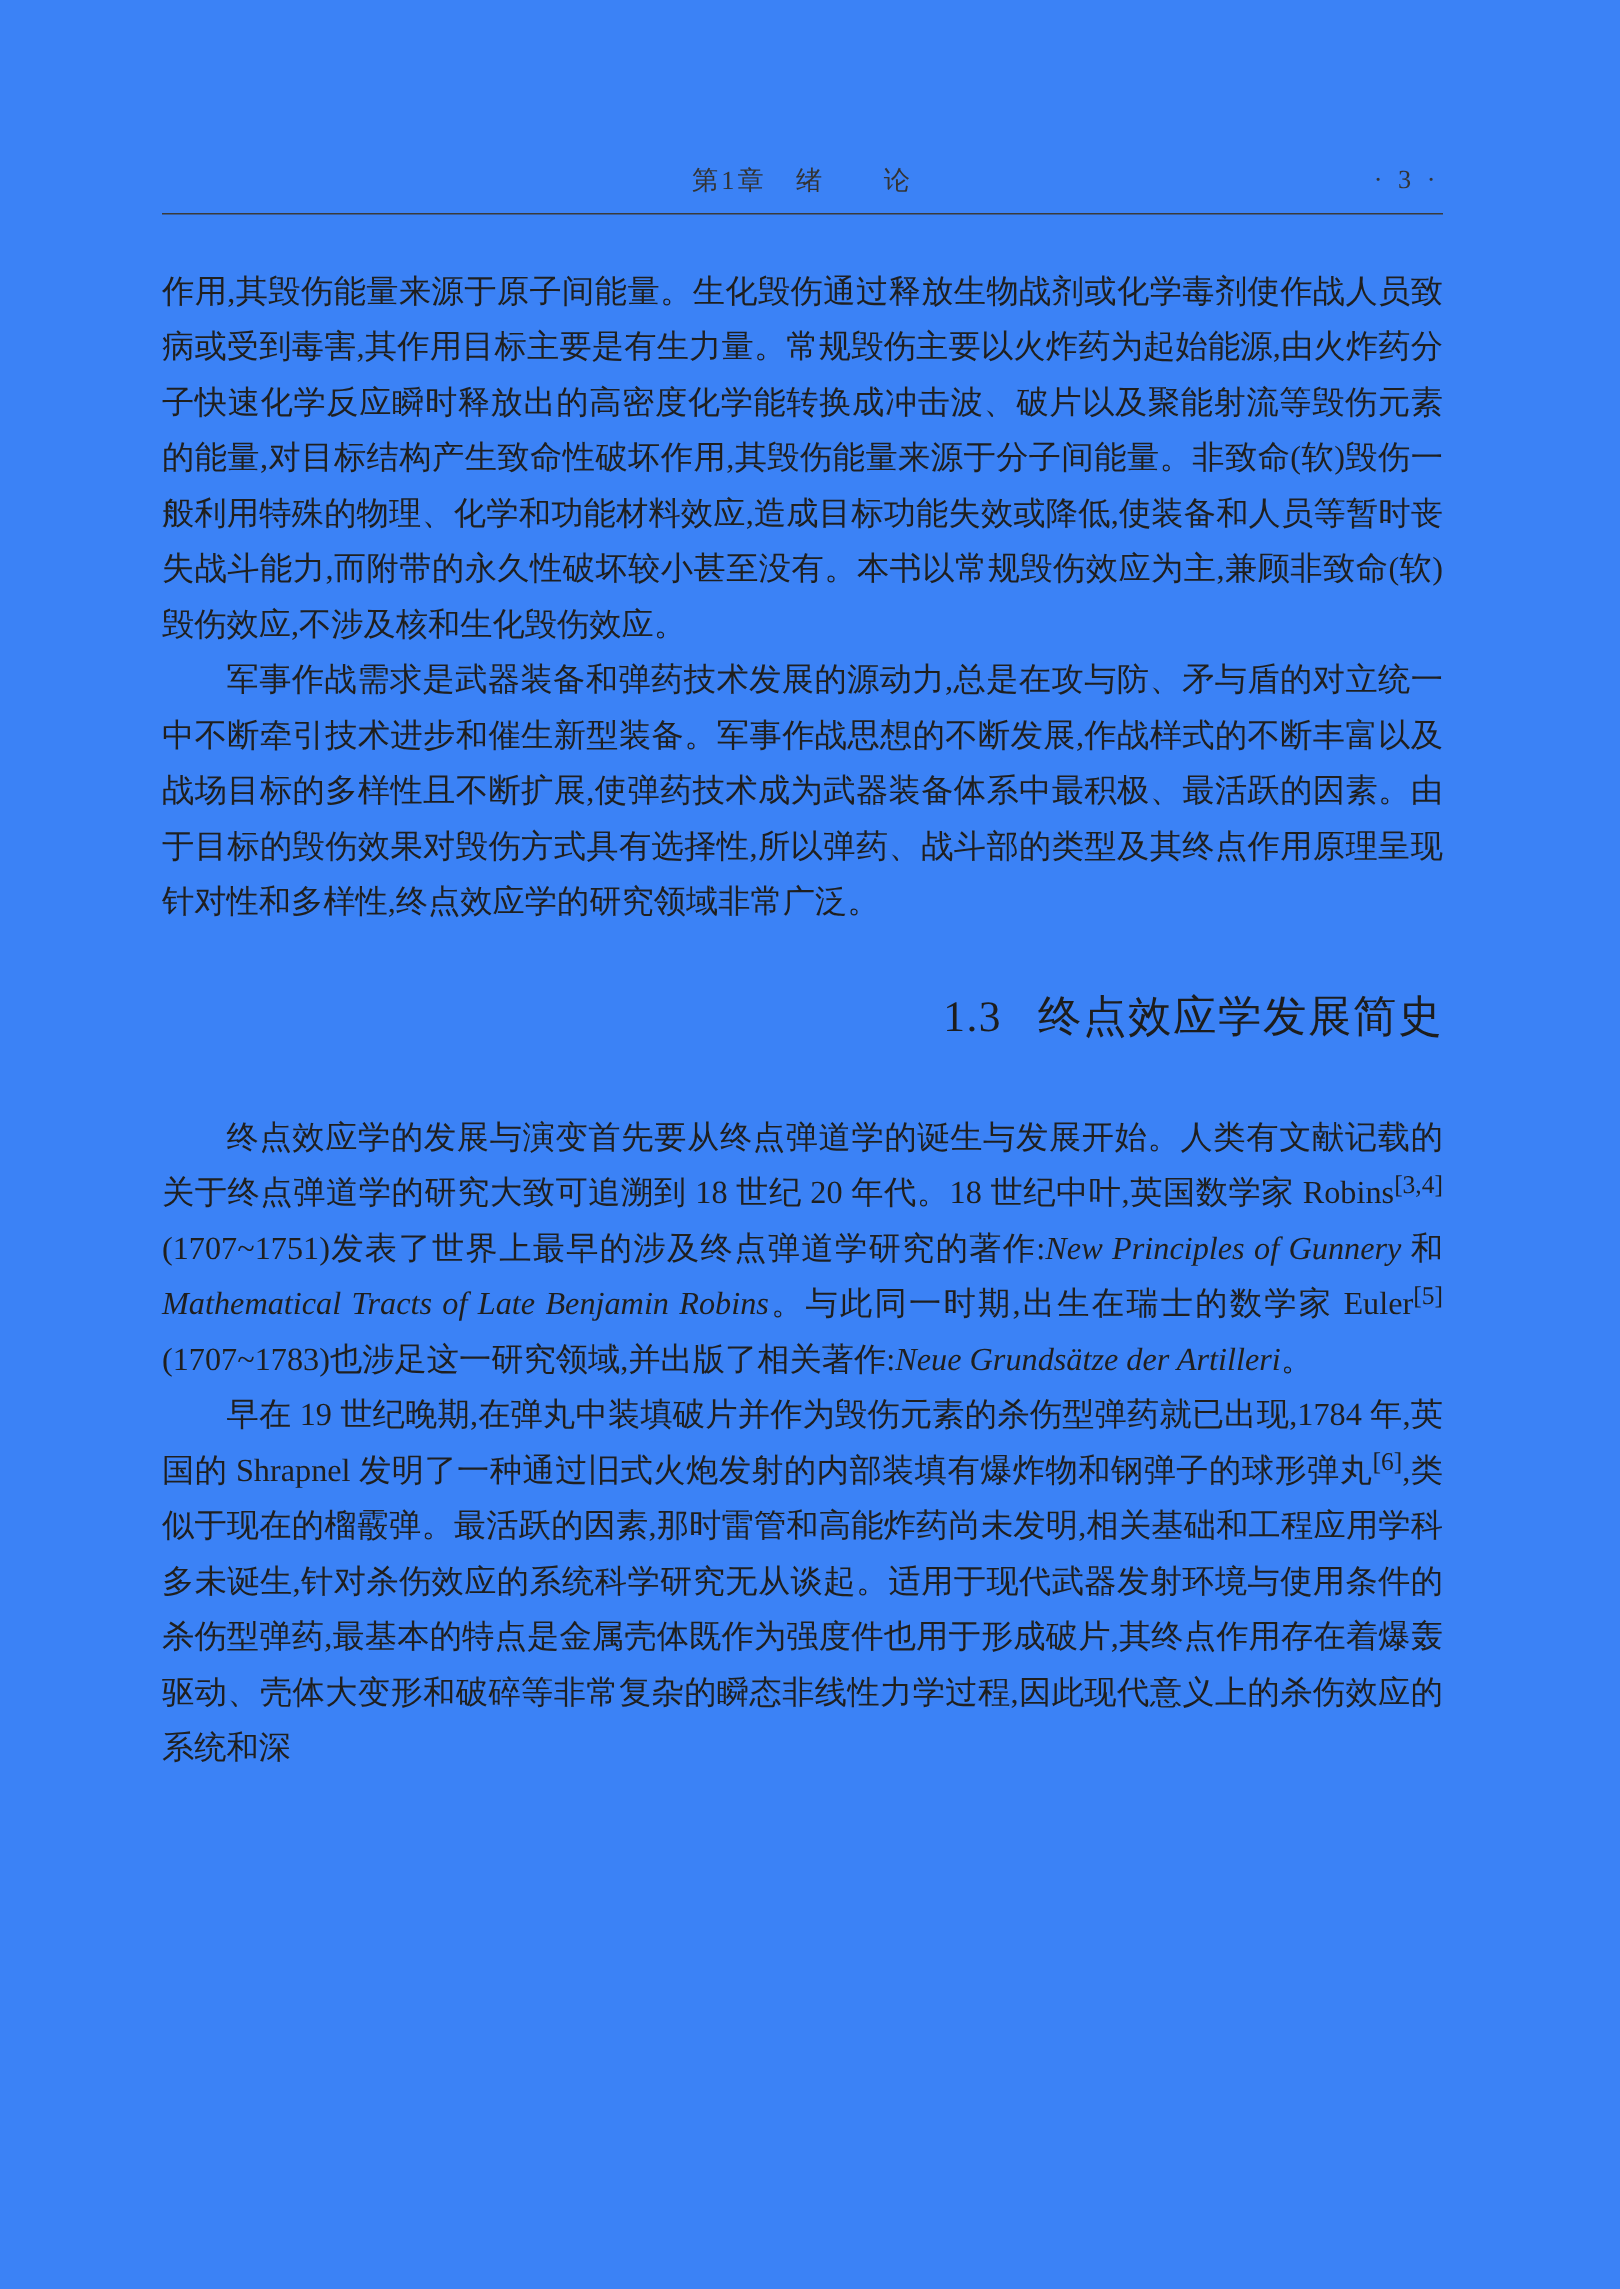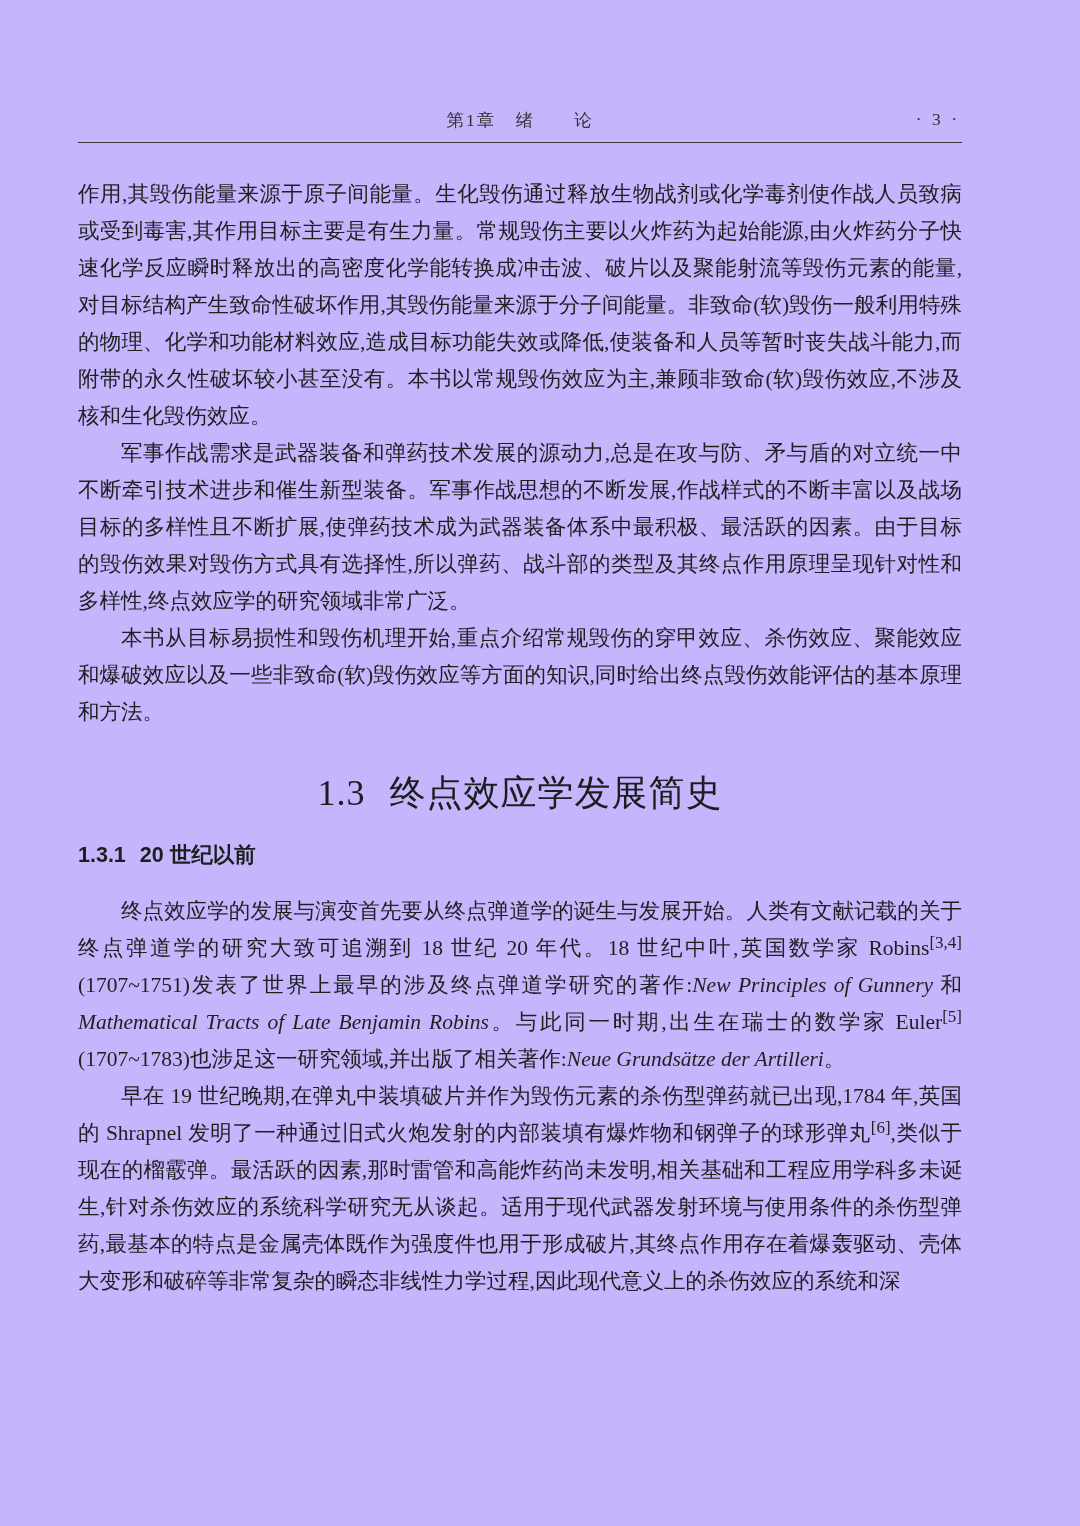--- a/index.html
+++ b/index.html
@@ -6,22 +6,22 @@
     margin: 0;
     padding: 0;
     background: #ffffff;
   }
   .page {
     position: relative;
     width: 1080px;
     height: 1526px;
     box-sizing: border-box;
     margin: 0 auto;
-    padding: 108px 118px 0 78px;
-    background: #c4b5fd;
+    padding: 108px 118px 0 108px;
+    background: #3b82f6;
     color: #222222;
     font-family: "Liberation Serif", "DejaVu Serif", serif;
     overflow: hidden;
   }
   .page-header {
     position: relative;
     height: 28px;
     font-size: 17.5px;
     color: #333333;
   }
@@ -56,23 +56,23 @@
   }
   .para sup {
     font-size: 17px;
     line-height: 0;
     vertical-align: 7px;
   }
   .para em {
     font-style: italic;
   }
   .section-heading {
-    margin: 38px 0 22px 0;
-    text-align: center;
-    font-size: 36px;
+    margin: 38px 0 42px 0;
+    text-align: right;
+    font-size: 29px;
     font-weight: 500;
     letter-spacing: 1px;
     color: #1d1d1d;
   }
   .sec-num {
     margin-right: 24px;
   }
   .subsection-heading {
     margin: 0 0 24px 0;
     font-size: 21.5px;
@@ -89,19 +89,17 @@
 
 <main class="page">
   <header class="page-header">
     <span class="running-title">第1章　绪　　论</span>
     <span class="page-number">· 3 ·</span>
   </header>
   <div class="header-rule"></div>
   <section class="body-text">
       <p class="para"><span>作用,其毁伤能量来源于原子间能量。生化毁伤通过释放生物战剂或化学毒剂使作战人员致病或受到毒害,其作用目标主要是有生力量。常规毁伤主要以火炸药为起始能源,由火炸药分子快速化学反应瞬时释放出的高密度化学能转换成冲击波、破片以及聚能射流等毁伤元素的能量,对目标结构产生致命性破坏作用,其毁伤能量来源于分子间能量。非致命(软)毁伤一般利用特殊的物理、化学和功能材料效应,造成目标功能失效或降低,使装备和人员等暂时丧失战斗能力,而附带的永久性破坏较小甚至没有。本书以常规毁伤效应为主,兼顾非致命(软)毁伤效应,不涉及核和生化毁伤效应。</span></p>
       <p class="para indent"><span>军事作战需求是武器装备和弹药技术发展的源动力,总是在攻与防、矛与盾的对立统一中不断牵引技术进步和催生新型装备。军事作战思想的不断发展,作战样式的不断丰富以及战场目标的多样性且不断扩展,使弹药技术成为武器装备体系中最积极、最活跃的因素。由于目标的毁伤效果对毁伤方式具有选择性,所以弹药、战斗部的类型及其终点作用原理呈现针对性和多样性,终点效应学的研究领域非常广泛。</span></p>
-      <p class="para indent"><span>本书从目标易损性和毁伤机理开始,重点介绍常规毁伤的穿甲效应、杀伤效应、聚能效应和爆破效应以及一些非致命(软)毁伤效应等方面的知识,同时给出终点毁伤效能评估的基本原理和方法。</span></p>
       <h2 class="section-heading"><span class="sec-num">1.3</span><span>终点效应学发展简史</span></h2>
-      <h3 class="subsection-heading"><span class="sub-num">1.3.1</span><span>20 世纪以前</span></h3>
       <p class="para indent"><span>终点效应学的发展与演变首先要从终点弹道学的诞生与发展开始。人类有文献记载的关于终点弹道学的研究大致可追溯到 18 世纪 20 年代。18 世纪中叶,英国数学家 Robins</span><sup>[3,4]</sup><span>(1707~1751)发表了世界上最早的涉及终点弹道学研究的著作:</span><em>New Principles of Gunnery</em><span> 和 </span><em>Mathematical Tracts of Late Benjamin Robins</em><span>。与此同一时期,出生在瑞士的数学家 Euler</span><sup>[5]</sup><span>(1707~1783)也涉足这一研究领域,并出版了相关著作:</span><em>Neue Grundsätze der Artilleri</em><span>。</span></p>
       <p class="para indent"><span>早在 19 世纪晚期,在弹丸中装填破片并作为毁伤元素的杀伤型弹药就已出现,1784 年,英国的 Shrapnel 发明了一种通过旧式火炮发射的内部装填有爆炸物和钢弹子的球形弹丸</span><sup>[6]</sup><span>,类似于现在的榴霰弹。最活跃的因素,那时雷管和高能炸药尚未发明,相关基础和工程应用学科多未诞生,针对杀伤效应的系统科学研究无从谈起。适用于现代武器发射环境与使用条件的杀伤型弹药,最基本的特点是金属壳体既作为强度件也用于形成破片,其终点作用存在着爆轰驱动、壳体大变形和破碎等非常复杂的瞬态非线性力学过程,因此现代意义上的杀伤效应的系统和深</span></p>
     </section>
 </main>
 
 </body></html>

